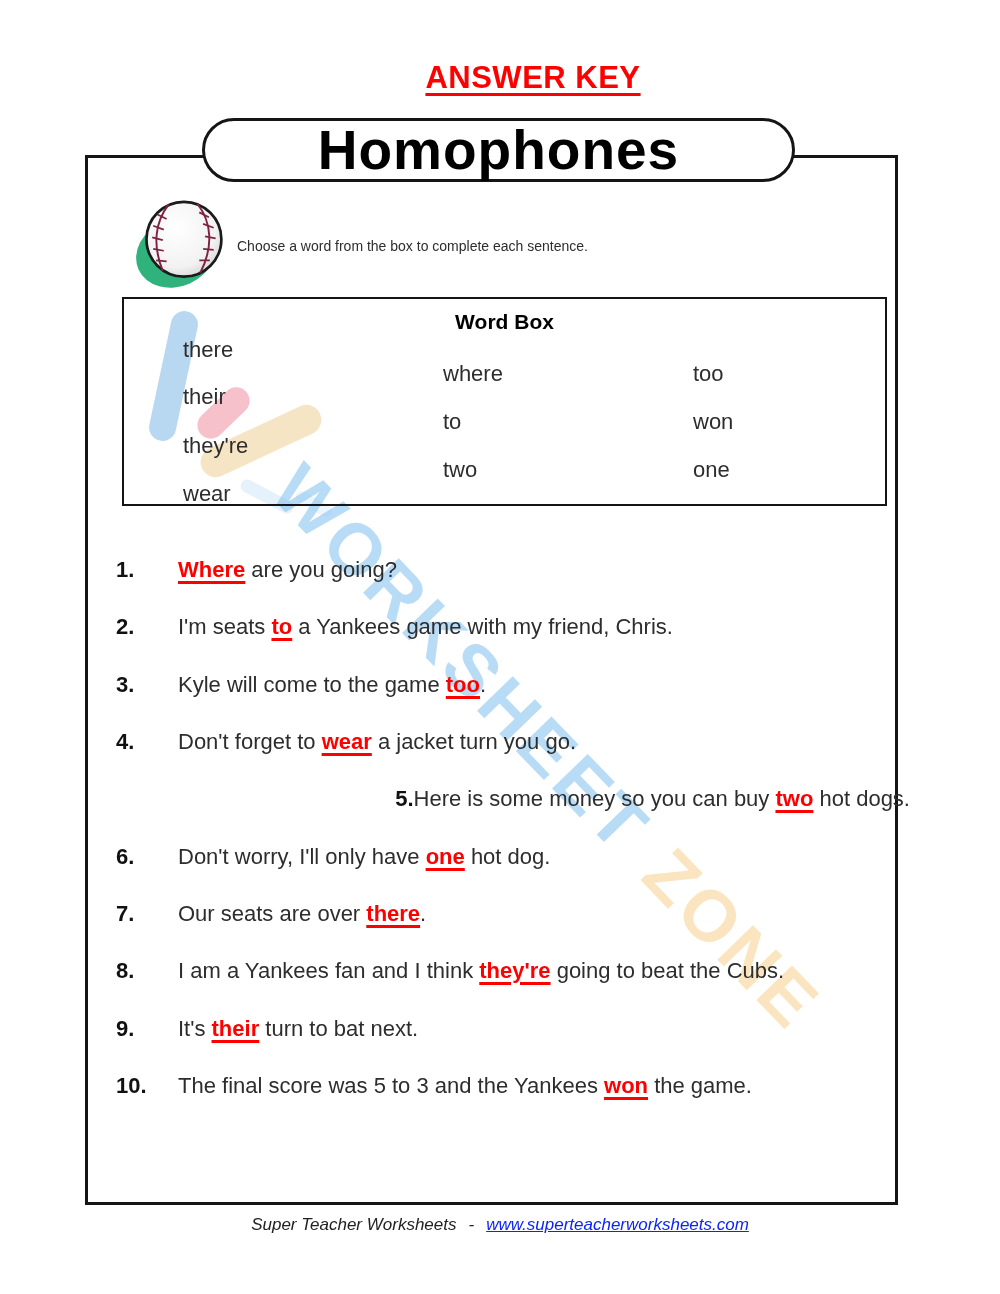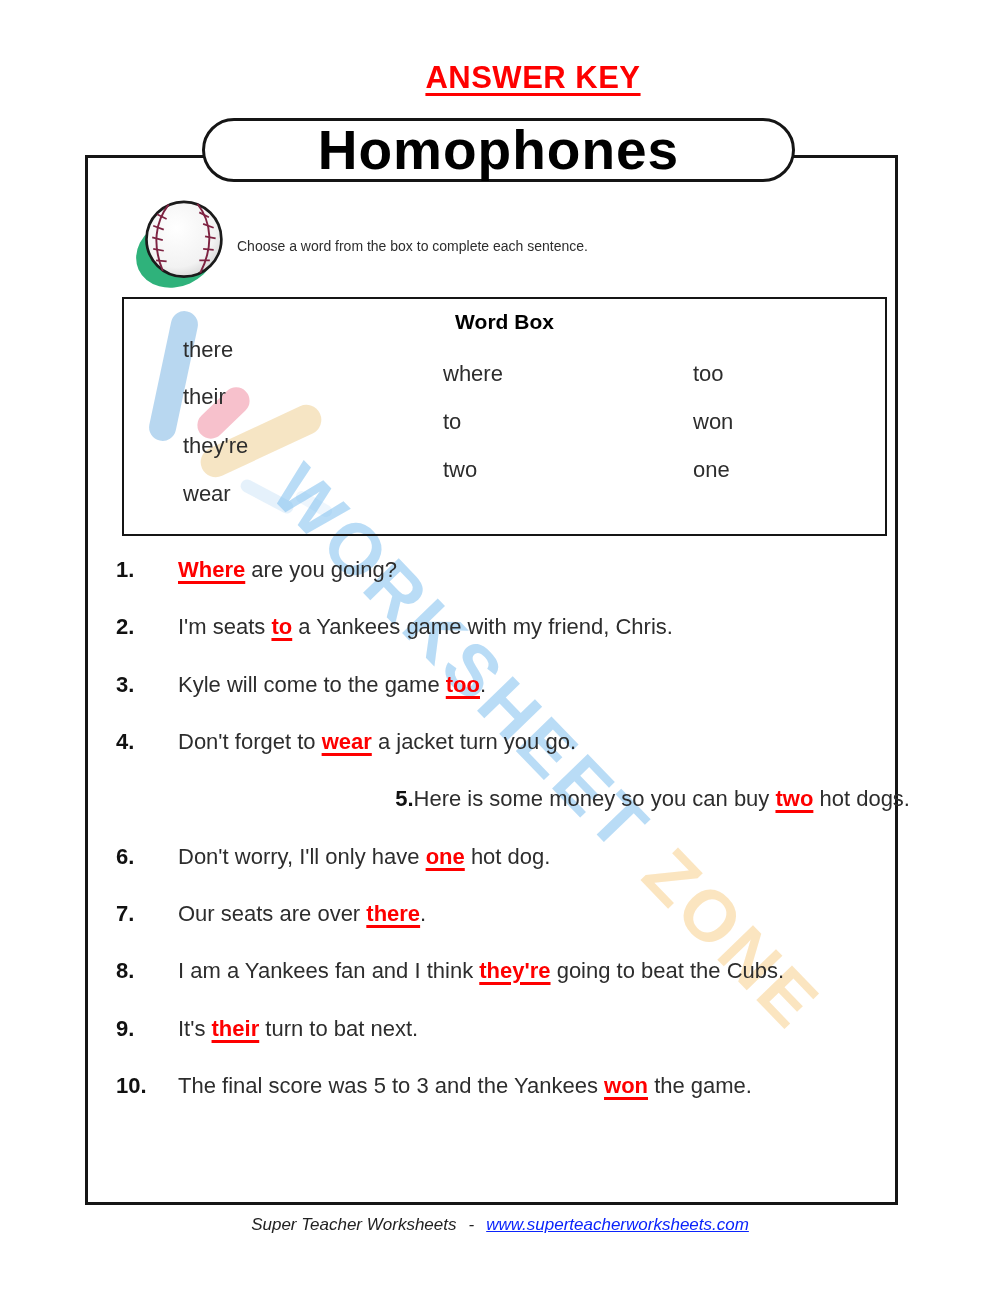--- a/index.html
+++ b/index.html
@@ -31,21 +31,21 @@
     position:absolute;left:312px;top:452px;transform:rotate(46deg);transform-origin:0 0;
     font-size:72px;font-weight:bold;letter-spacing:4px;white-space:nowrap;line-height:1;
   }
   .wm-word1{color:rgba(128,192,238,.55);}
   .wm-word2{color:rgba(246,198,116,.45);margin-left:30px;}
   
   .baseball{position:absolute;left:133px;top:197px;z-index:2;}
   .instruction{position:absolute;left:237px;top:238px;font-size:14px;z-index:2;}
   
   .word-box{
-    position:absolute;left:122px;top:297px;width:765px;height:239px;box-sizing:border-box;
+    position:absolute;left:122px;top:297px;width:765px;height:209px;box-sizing:border-box;
     border:2.5px solid #151515;z-index:2;background:transparent;
   }
   .wb-title{position:absolute;left:0;top:11px;width:100%;text-align:center;font-size:21px;font-weight:bold;color:#000;}
   .wb-word{position:absolute;font-size:22px;z-index:2;}
   
   .sentence{position:absolute;left:116px;right:90px;z-index:2;font-size:22px;line-height:26px;white-space:nowrap;}
   .sentence .num{display:inline-block;width:62px;font-weight:bold;color:#111;}
   .answer{
     color:#fe0000;font-weight:bold;
     text-decoration:underline;text-decoration-thickness:2.5px;text-underline-offset:4px;

